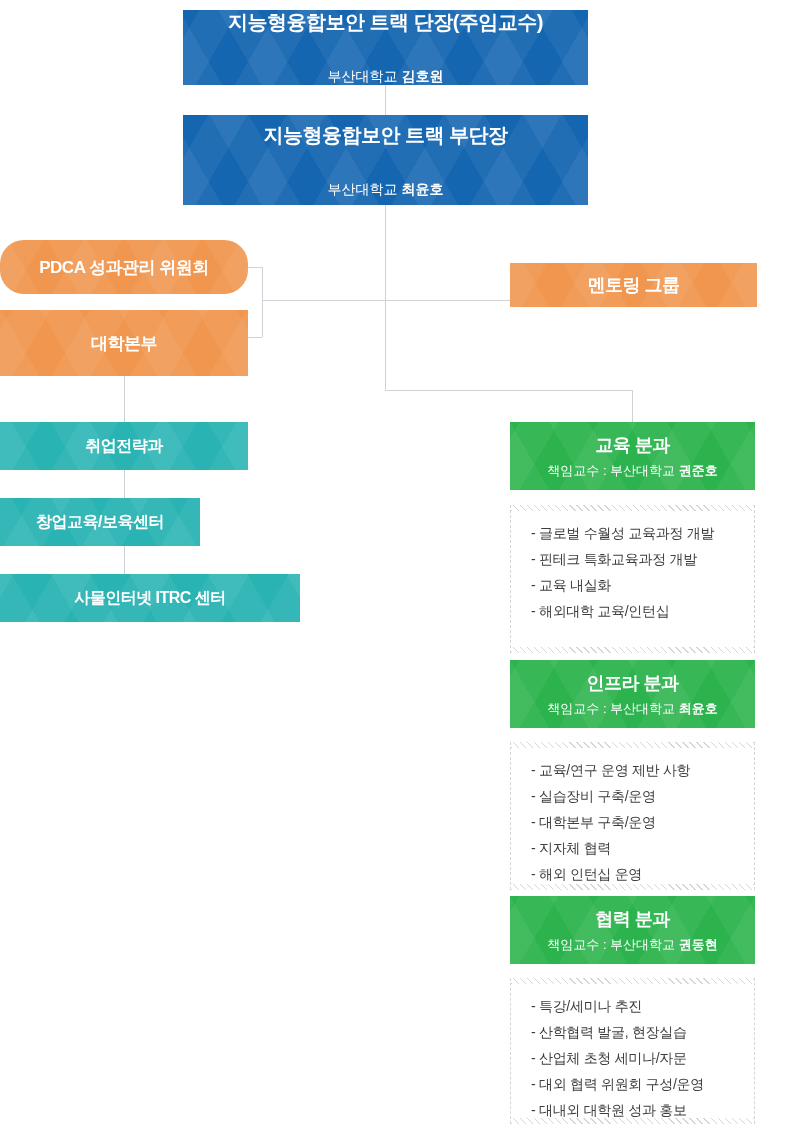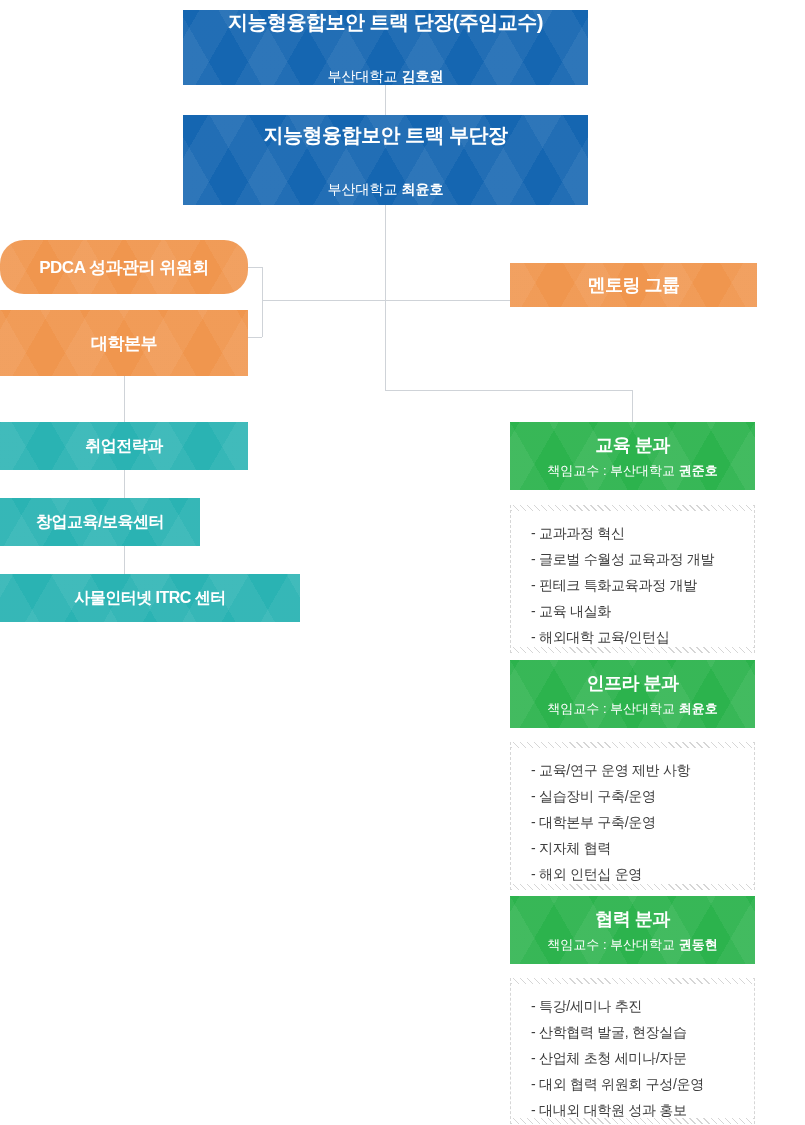--- a/index.html
+++ b/index.html
@@ -97,21 +97,20 @@
   </div>
 
   <div class="box green" style="left:510px; top:422px; width:245px; height:68px;">
     <div class="t-grn">교육 분과</div>
     <div class="t-grn-sub">
       <span>책임교수 : 부산대학교</span>
       <b>권준호</b>
     </div>
   </div>
   <div class="panel" style="left:510px; top:505px; width:245px; height:148px;">
-    <div class="li">- 교과과정 혁신</div>
     <div class="li">- 글로벌 수월성 교육과정 개발</div>
     <div class="li">- 핀테크 특화교육과정 개발</div>
     <div class="li">- 교육 내실화</div>
     <div class="li">- 해외대학 교육/인턴십</div>
   </div>
 
   <div class="box green" style="left:510px; top:660px; width:245px; height:68px;">
     <div class="t-grn">인프라 분과</div>
     <div class="t-grn-sub">
       <span>책임교수 : 부산대학교</span>

